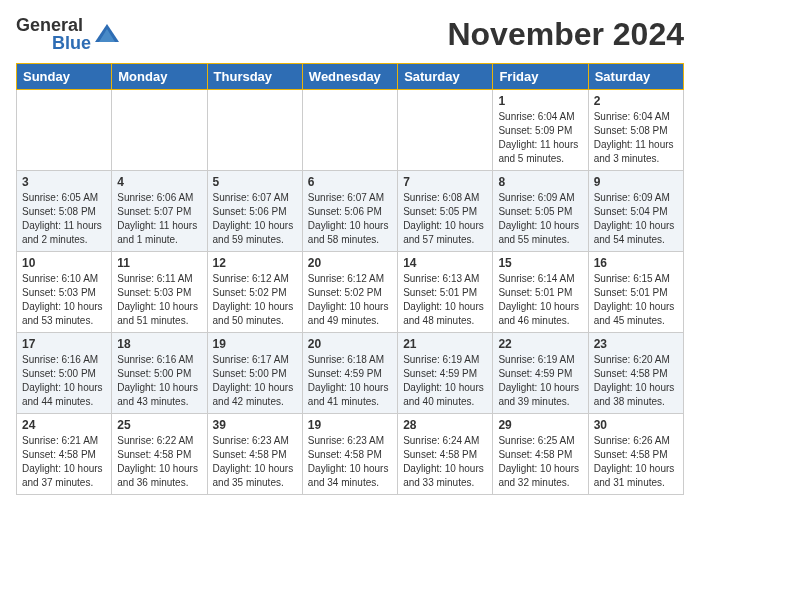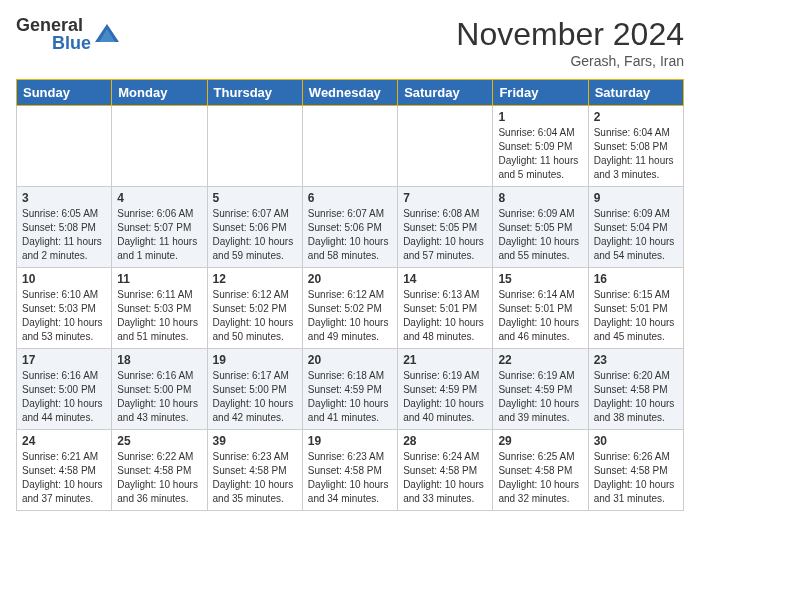--- a/index.html
+++ b/index.html
@@ -43,21 +43,21 @@
     .logo-icon {
       width: 28px;
       height: 28px;
       margin-left: 2px;
     }
     .title-block {
       text-align: right;
     }
     .month-title {
       font-size: 32px;
-      font-weight: normal;
+      font-weight: bold;
       color: #333;
       margin-left: 41px;
     }
     .location {
       font-size: 14px;
       color: #555;
     }
     .calendar {
       width: 100%;
       border-collapse: collapse;
@@ -110,21 +110,20 @@
         <span class="logo-general">General</span>
         <span class="logo-blue">Blue</span>
       </div>
       <svg class="logo-icon" viewBox="0 0 28 28">
         <polygon points="14,4 26,22 2,22" fill="#2e6db4"></polygon>
         <polygon points="14,9 22,22 6,22" fill="#5a9fd4" opacity="0.6"></polygon>
       </svg>
     </div>
     <div class="title-block">
       <div class="month-title">November 2024</div>
-      <div class="location">Gerash, Fars, Iran</div>
     </div>
   </div>
 
   <table class="calendar">
     <thead>
       <tr>
         <th>Sunday</th>
         <th>Monday</th>
         <th>Thursday</th>
         <th>Wednesday</th>

